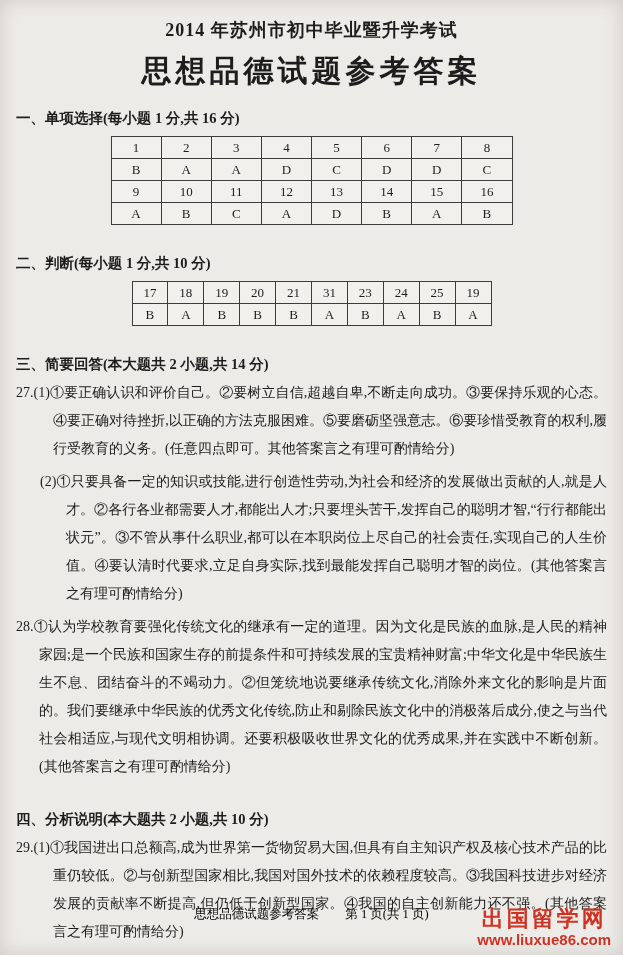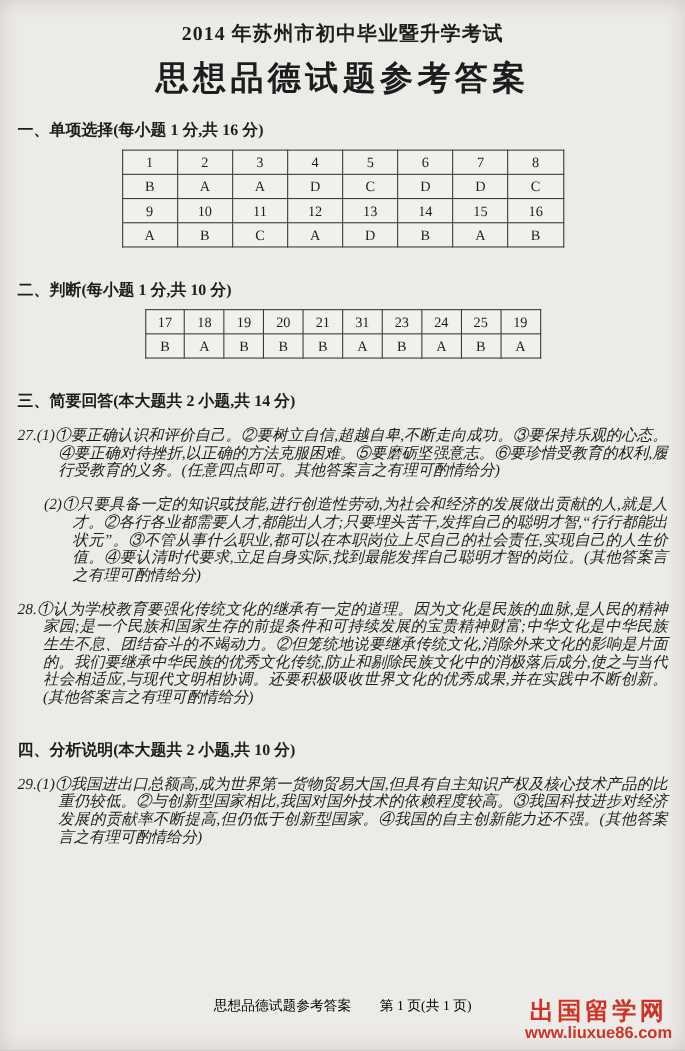--- a/index.html
+++ b/index.html
@@ -48,24 +48,23 @@
   .ans-table td {
     border: 1px solid #3c3c3c;
     text-align: center;
     vertical-align: middle;
     font-size: 13px;
     height: 22px;
     padding: 0;
   }
   .ans {
     font-size: 14px;
-    line-height: 16px;
-    margin-top: 15px;
+    line-height: 28px;
+    margin-top: 5px;
     text-align: justify;
-    font-style: italic;
   }
   
   .hang-lg { padding-left: 37px; text-indent: -37px; }  
   .hang-sm { padding-left: 23px; text-indent: -23px; }  
   .sub { margin-left: 24px; padding-left: 26px; text-indent: -26px; } 
   .page-footer {
     position: absolute;
     left: 0; right: 0; bottom: 32px;
     text-align: center;
     font-size: 12.5px;

